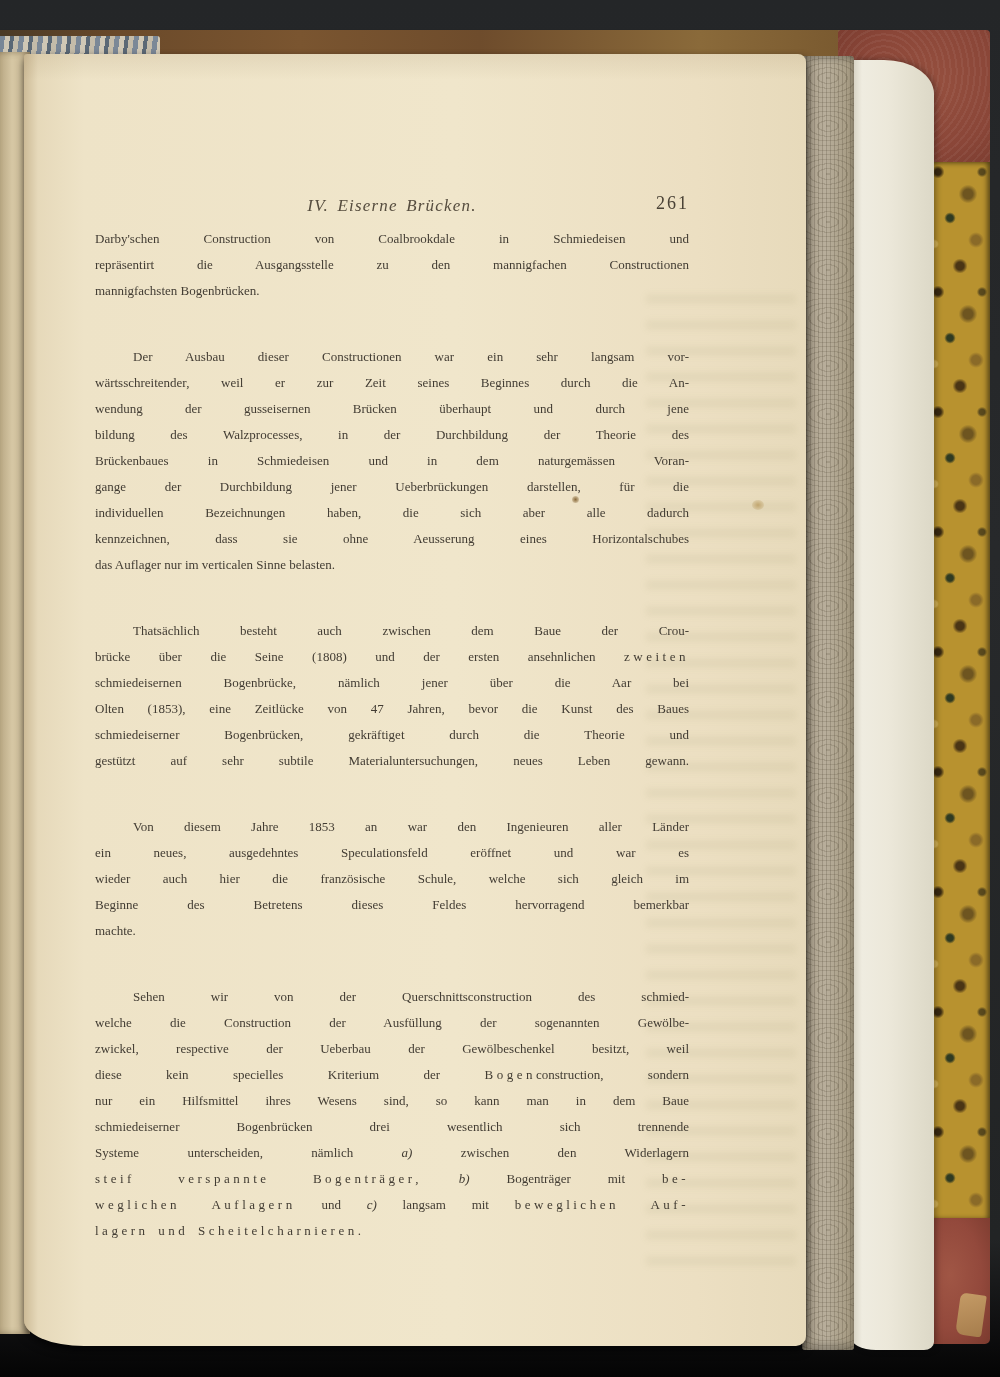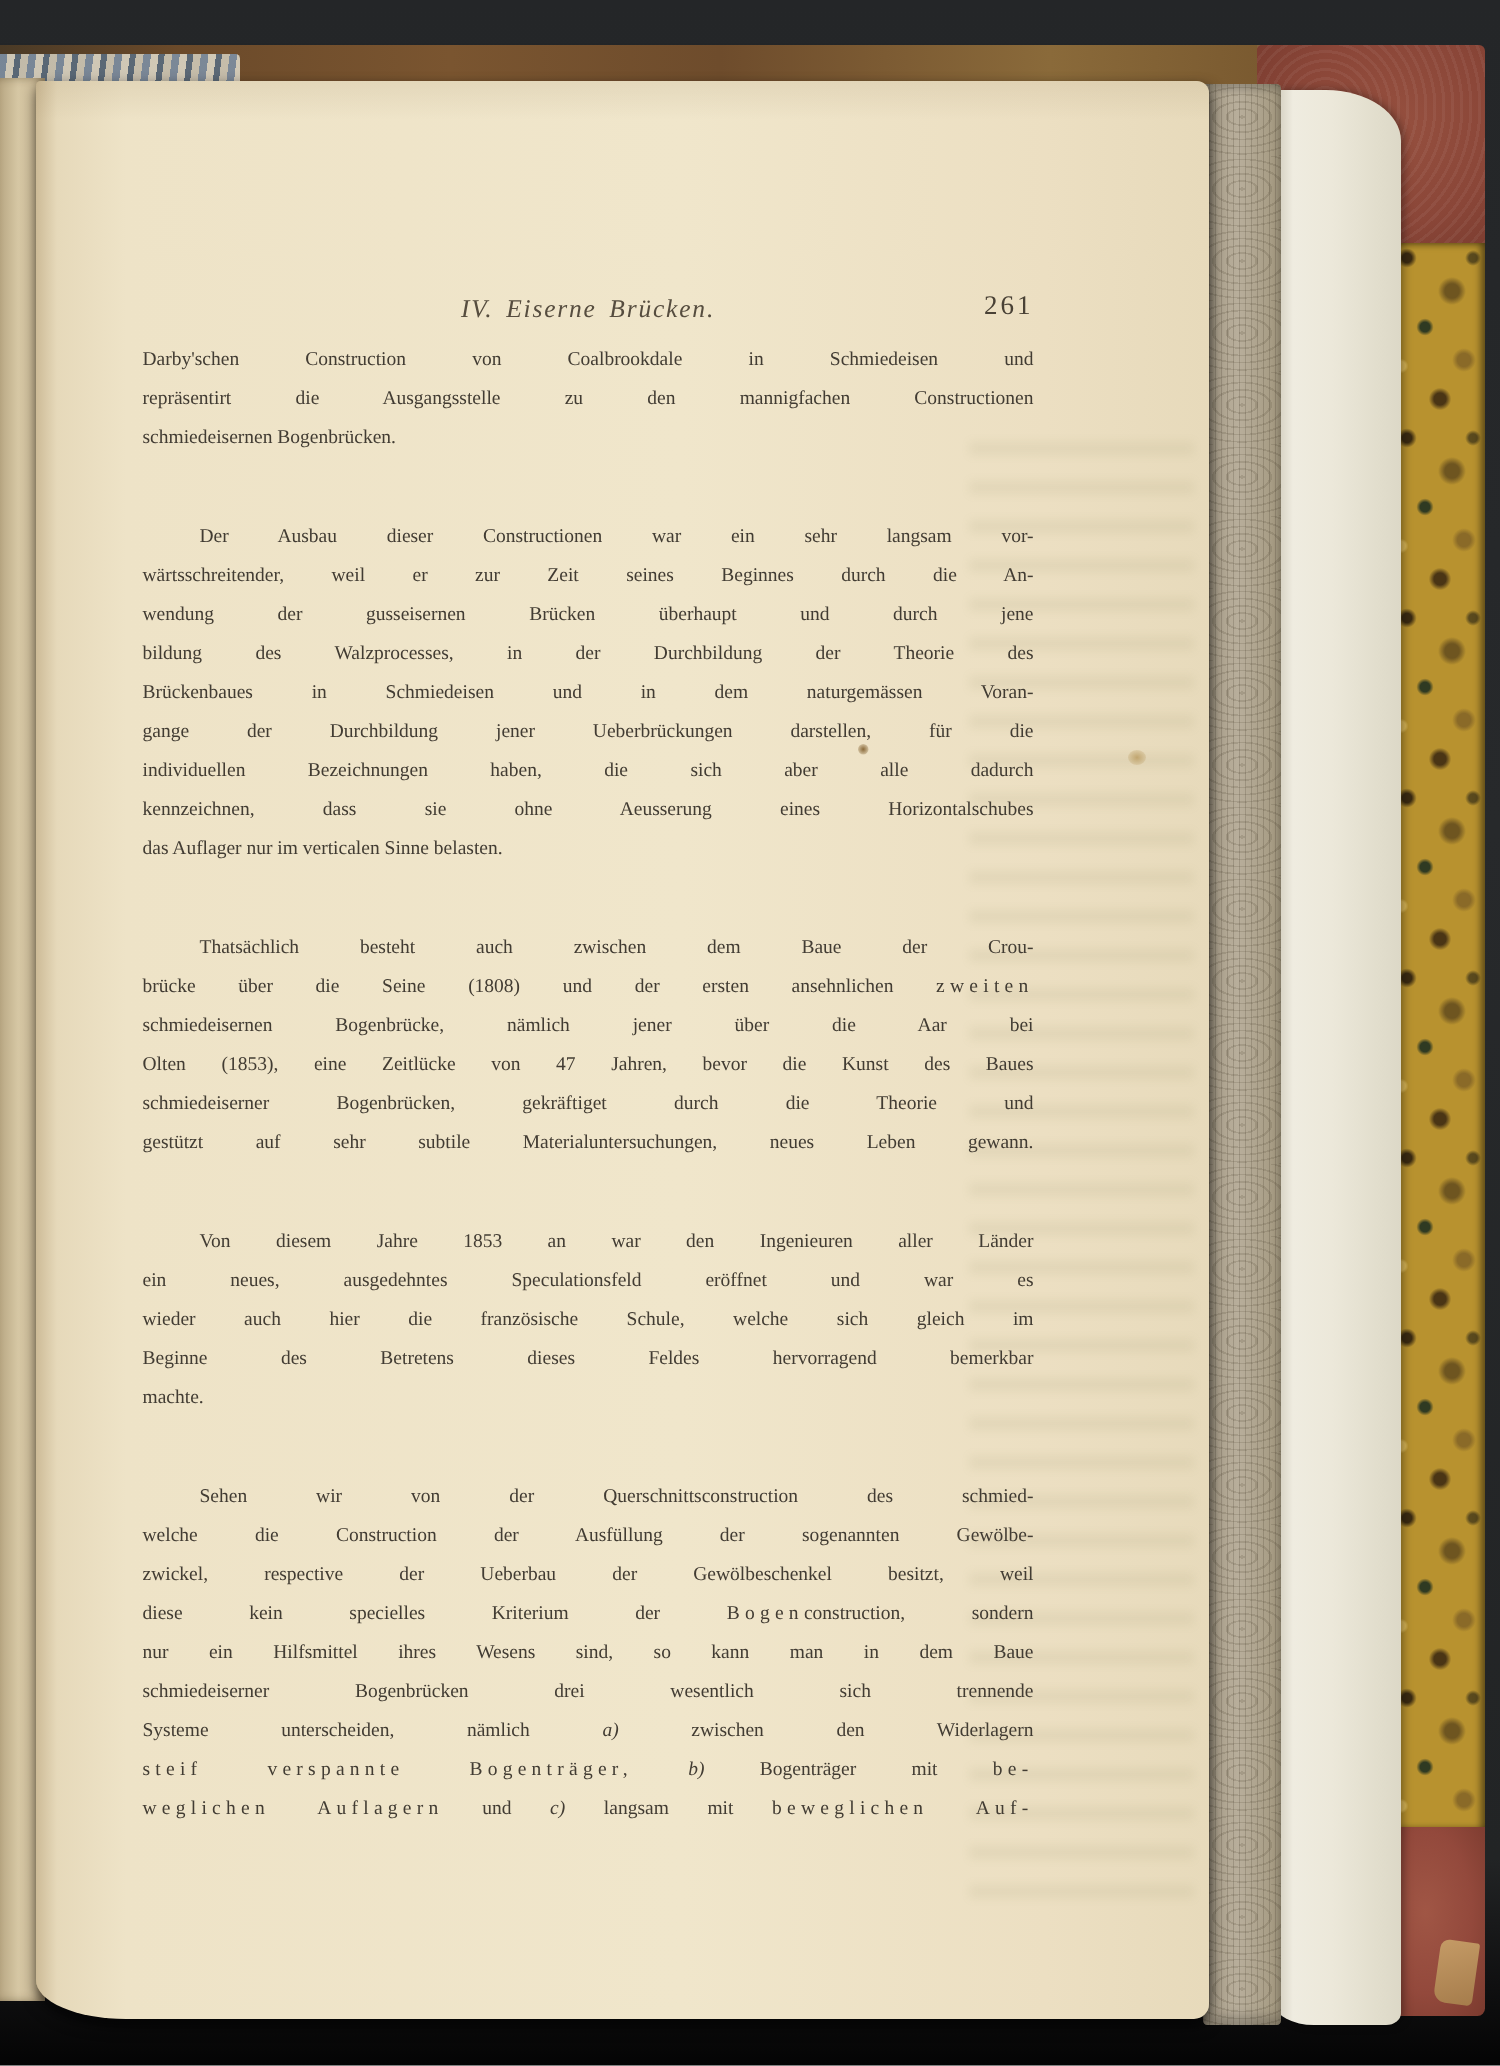--- a/index.html
+++ b/index.html
@@ -154,21 +154,21 @@
 
     <div class="header-row">
       <div class="running-title">IV. Eiserne Brücken.</div>
       <div class="page-number">261</div>
     </div>
 
     <div class="text-block" id="text-block">
         <div class="para">
           <div class="line"><span>Darby'schen Construction von Coalbrookdale in Schmiedeisen und</span></div>
           <div class="line"><span>repräsentirt die Ausgangsstelle zu den mannigfachen Constructionen</span></div>
-          <div class="line ll"><span>schmiedeisernen Bogenbrücken.</span></div>
+          <div class="line ll"><span>mannigfachsten Bogenbrücken.</span></div>
         </div>
         <div class="para">
           <div class="line first"><span>Der Ausbau dieser Constructionen war ein sehr langsam vor-</span></div>
           <div class="line"><span>wärtsschreitender, weil er zur Zeit seines Beginnes durch die An-</span></div>
           <div class="line"><span>wendung der gusseisernen Brücken überhaupt und durch jene</span></div>
           <div class="line"><span>bildung des Walzprocesses, in der Durchbildung der Theorie des</span></div>
           <div class="line"><span>Brückenbaues in Schmiedeisen und in dem naturgemässen Voran-</span></div>
           <div class="line"><span>gange der Durchbildung jener Ueberbrückungen darstellen, für die</span></div>
           <div class="line"><span>individuellen Bezeichnungen haben, die sich aber alle dadurch</span></div>
           <div class="line"><span>kennzeichnen, dass sie ohne Aeusserung eines Horizontalschubes</span></div>
@@ -192,17 +192,18 @@
         <div class="para">
           <div class="line first"><span>Sehen wir von der Querschnittsconstruction des schmied-</span></div>
           <div class="line"><span>welche die Construction der Ausfüllung der sogenannten Gewölbe-</span></div>
           <div class="line"><span>zwickel, respective der Ueberbau der Gewölbeschenkel besitzt, weil</span></div>
           <div class="line"><span>diese kein specielles Kriterium der </span><span class="seg-g">Bogen</span><span>construction, sondern</span></div>
           <div class="line"><span>nur ein Hilfsmittel ihres Wesens sind, so kann man in dem Baue</span></div>
           <div class="line"><span>schmiedeiserner Bogenbrücken drei wesentlich sich trennende</span></div>
           <div class="line"><span>Systeme unterscheiden, nämlich </span><span class="seg-i">a)</span><span> zwischen den Widerlagern</span></div>
           <div class="line"><span class="seg-g">steif verspannte Bogenträger,</span><span> </span><span class="seg-i">b)</span><span> Bogenträger mit </span><span class="seg-g">be-</span></div>
           <div class="line"><span class="seg-g">weglichen Auflagern</span><span> und </span><span class="seg-i">c)</span><span> langsam mit </span><span class="seg-g">beweglichen Auf-</span></div>
+          <div class="line ll"><span class="seg-g">lagern und Scheitelcharnieren.</span></div>
         </div>
       </div>
   </div>
 
 </div>
 
 </body></html>

